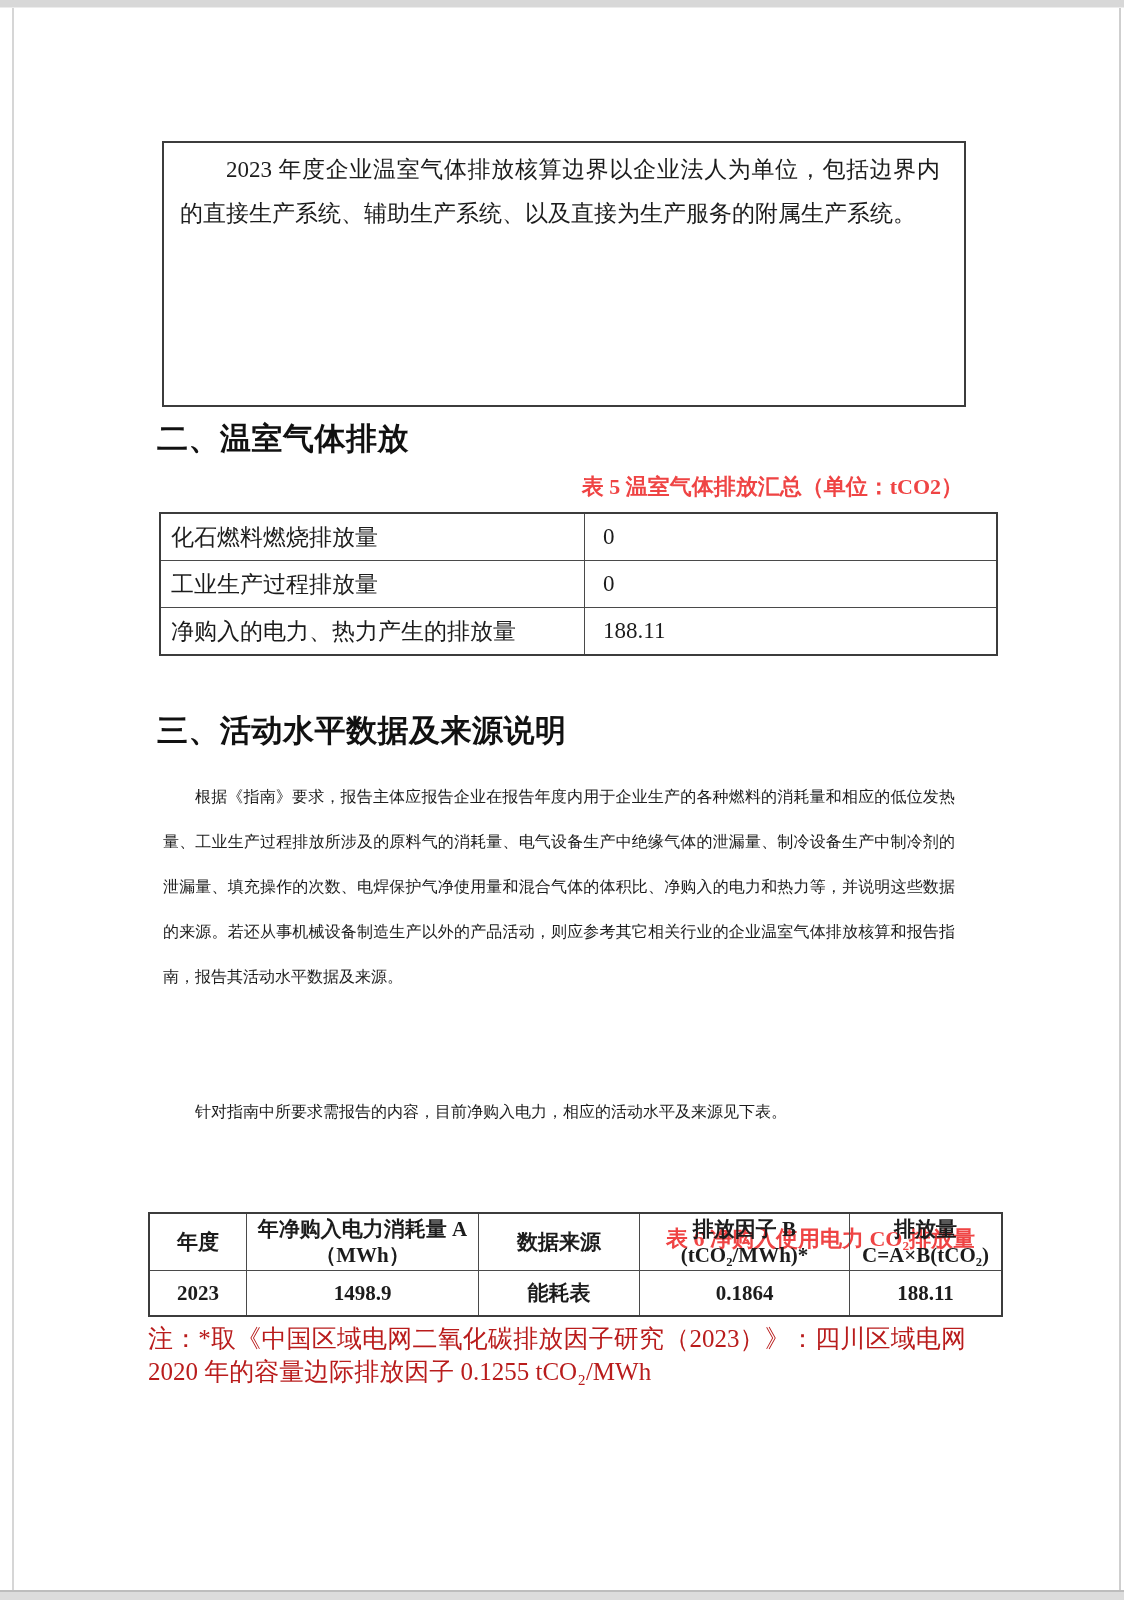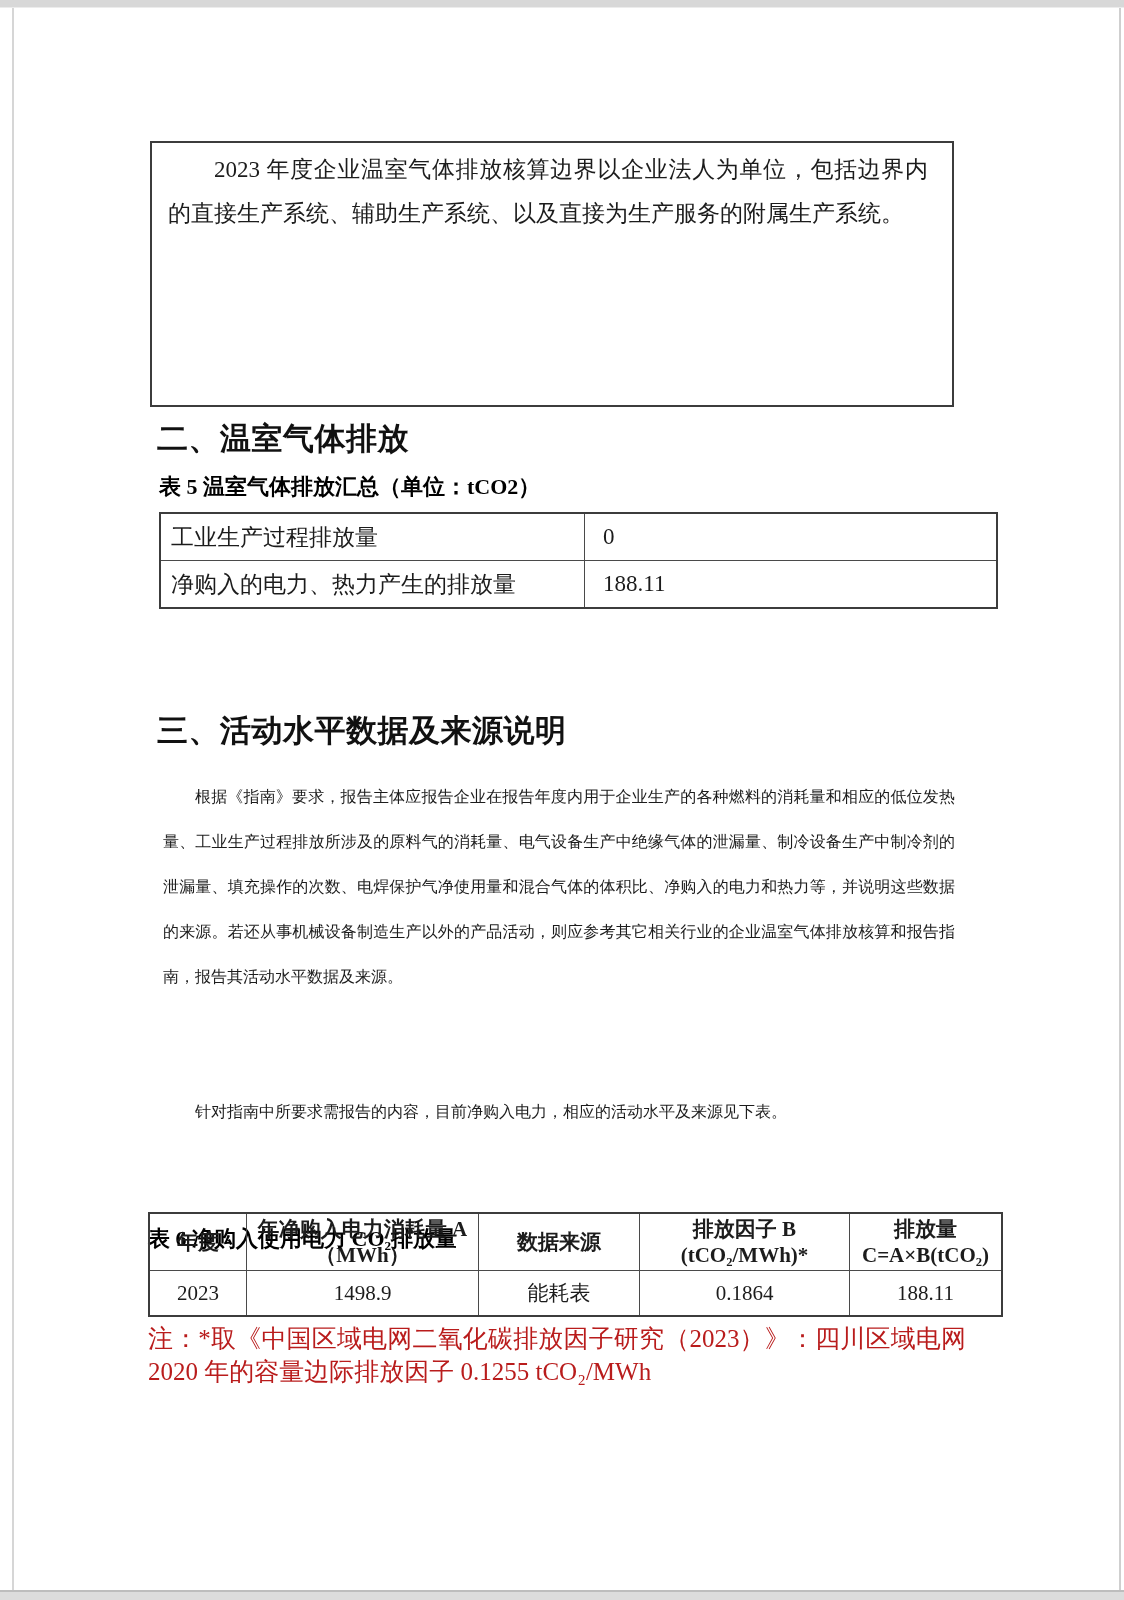--- a/index.html
+++ b/index.html
@@ -13,36 +13,36 @@
   .abs { position: absolute; box-sizing: border-box; }
 
   
   .strip-top    { left: 0; top: 0; width: 1124px; height: 8px; background: #d8d8d8; border-bottom: 1px solid #ececec; }
   .strip-bottom { left: 0; top: 1590px; width: 1124px; height: 10px; background: #dcdcdc; border-top: 2px solid #bdbdbd; }
   .edge-left    { left: 12px; top: 8px; width: 2px; height: 1582px; background: #d6d6d6; }
   .edge-right   { left: 1119px; top: 8px; width: 2px; height: 1582px; background: #cfcfcf; }
 
   
   .boundary-box {
-    left: 150px; top: 141px; width: 804px; height: 266px;
+    left: 162px; top: 141px; width: 804px; height: 266px;
     border: 2px solid #3c3c3c; padding: 5px 24px 0 16px;
     font-size: 23px; line-height: 44px; text-align: justify;
   }
   .boundary-box p { margin: 0; text-indent: 2em; }
 
   .sec-heading {
     left: 157px; font-family: "Liberation Sans", "DejaVu Sans", sans-serif;
     font-weight: 700; font-size: 31px; color: #111; letter-spacing: 0.5px;
     white-space: nowrap;
   }
   .h2 { top: 418px; }
   .h3 { top: 710px; }
 
   .tbl-caption {
-    font-weight: 700; font-size: 22px; text-align: left; color: #000000;
+    font-weight: 700; font-size: 22px; text-align: right; color: #ef4444;
     white-space: nowrap;
   }
   .cap5 { left: 159px; top: 472px; width: 804px; }
   .cap6 { left: 148px; top: 1176px; width: 827px; margin-top: 48px; }
 
   table { border-collapse: collapse; table-layout: fixed; }
   .t5 { left: 159px; top: 512px; width: 804px; }
   .t5 td {
     border: 1px solid #4a4a4a; height: 44px; font-size: 23px;
     vertical-align: middle; overflow: hidden; white-space: nowrap;
@@ -50,21 +50,21 @@
   .t5 { border: 2px solid #3c3c3c; }
   .t5 td.lab { width: 412px; padding-left: 10px; }
   .t5 td.val { width: 392px; padding-left: 18px; }
 
   .t6 { left: 148px; top: 1212px; width: 827px; border: 2px solid #3c3c3c; }
   .t6 th, .t6 td {
     border: 1px solid #4a4a4a; text-align: center; vertical-align: middle;
     overflow: hidden; padding: 0 2px;
   }
   .t6 th { height: 56px; font-size: 21px; font-weight: 700; line-height: 26px; }
-  .t6 td { height: 44px; font-size: 21px; font-weight: 400; margin-left: 20px; }
+  .t6 td { height: 44px; font-size: 21px; font-weight: 700; margin-left: 20px; }
   .t6 .c0 { width: 92px; }
   .t6 .c1 { width: 227px; }
   .t6 .c2 { width: 156px; }
   .t6 .c3 { width: 205px; }
   .t6 .c4 { width: 147px; }
 
   .body-para {
     left: 157px; width: 792px; font-size: 16px; line-height: 45px;
     text-align: justify; margin: 6px;
   }
@@ -87,20 +87,24 @@
 <div class="abs boundary-box">
   <p>2023 年度企业温室气体排放核算边界以企业法人为单位，包括边界内的直接生产系统、辅助生产系统、以及直接为生产服务的附属生产系统。</p>
 </div>
 
 <div class="abs sec-heading h2">二、温室气体排放</div>
 
 <div class="abs tbl-caption cap5">表 5 温室气体排放汇总（单位：tCO2）</div>
 
 <table class="abs t5">
   <tbody>
+    <tr>
+      <td class="lab">化石燃料燃烧排放量</td>
+      <td class="val">0</td>
+    </tr>
     <tr>
       <td class="lab">工业生产过程排放量</td>
       <td class="val">0</td>
     </tr>
     <tr>
       <td class="lab">净购入的电力、热力产生的排放量</td>
       <td class="val">188.11</td>
     </tr>
   </tbody>
 </table>

